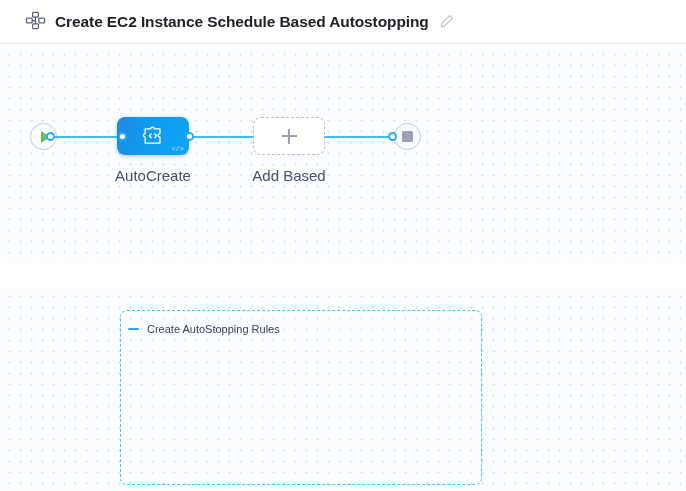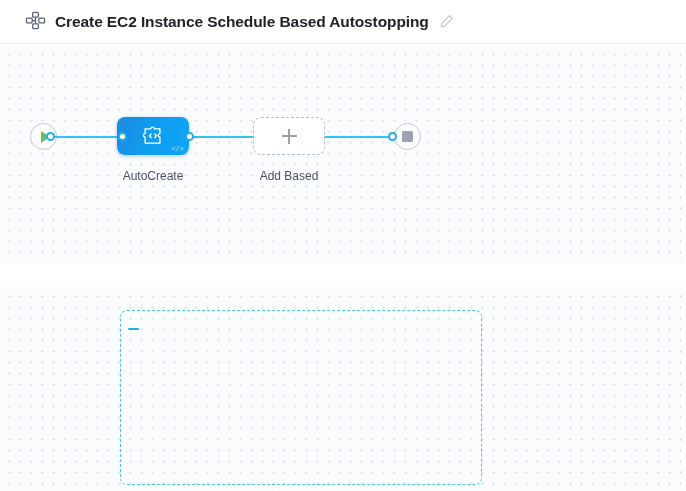--- a/index.html
+++ b/index.html
@@ -80,21 +80,21 @@
     display:flex;align-items:center;justify-content:center;cursor:pointer;z-index:5;
   }
   .add-node.stage-add{width:72px;height:38px;}
   .plus{position:relative;width:15px;height:15px;}
   .plus:before,.plus:after{content:"";position:absolute;background:#9aa0ad;}
   .plus:before{left:0;top:6.5px;width:15px;height:2px;}
   .plus:after{top:0;left:6.5px;height:15px;width:2px;}
 
   
   .node-label{
-    position:absolute;text-align:center;font-size:12px;color:#4c5063;
+    position:absolute;text-align:center;font-size:15px;color:#4c5063;
     line-height:14px;white-space:nowrap;
   }
 
   
   .group-box{
     position:absolute;border:1px dashed #49c6ec;border-radius:7px;
     background:rgba(255,255,255,0.14);box-sizing:border-box;z-index:1;
   }
   .group-head{
     position:absolute;display:flex;align-items:center;z-index:7;
@@ -161,17 +161,18 @@
     </div>
   </div>
 
   <div class="canvas step-canvas">
 
     <div class="group-box" style="left:120px;top:23px;width:362px;height:175px;"></div>
     <div class="group-head" style="left:127px;top:35px;">
       <span class="group-collapse">
           <i></i>
         </span>
+      <span class="group-title">Create AutoStopping Rules</span>
     </div>
 
   </div>
 
 </div>
 
 </body></html>

